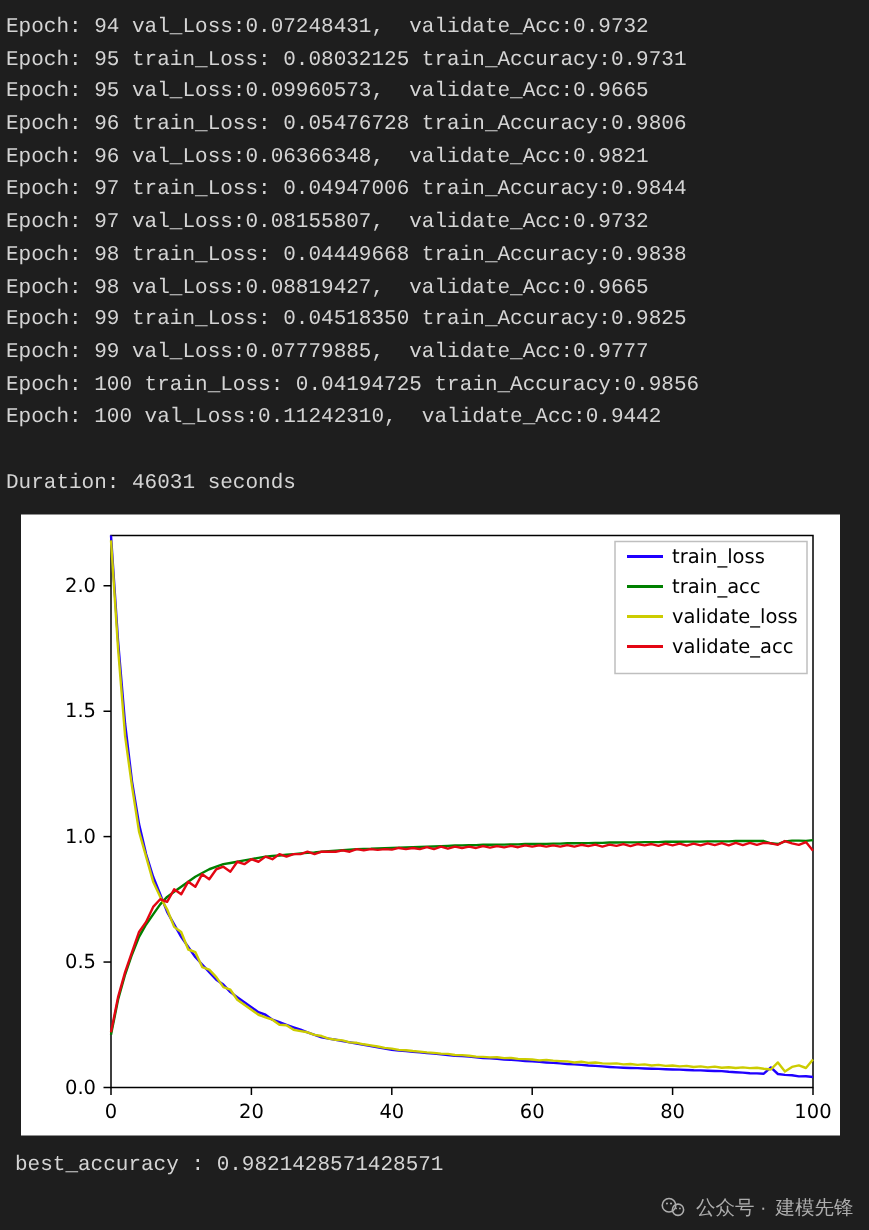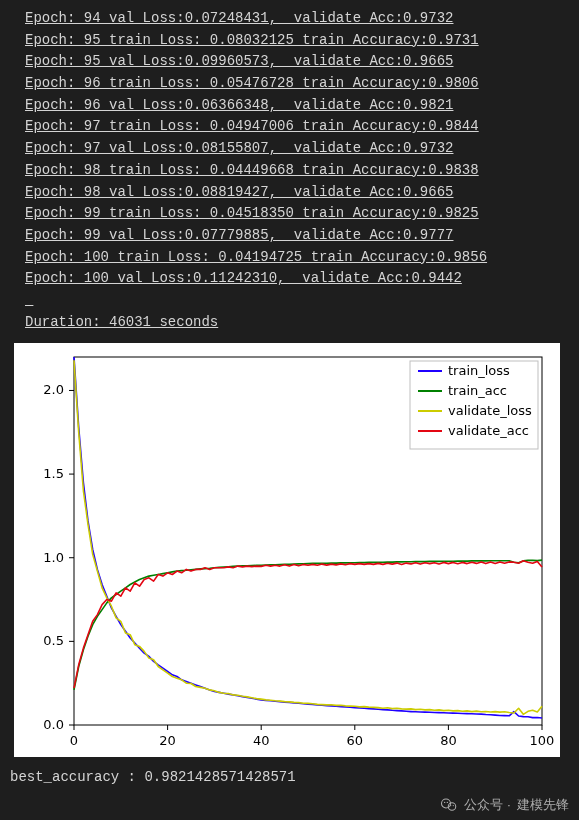--- a/index.html
+++ b/index.html
@@ -7,24 +7,23 @@
     padding: 0;
     background: #1e1e1e;
     font-family: Consolas, "Courier New", monospace;
     font-size: 14px;
     color: #d4d4d4;
     width: 579px;
     height: 820px;
     overflow: hidden;
   }
   .console {
-    padding: 8px 10px 4px 25px;
+    padding: 8px 10px 4px 4px;
     line-height: 1.55;
     white-space: pre;
-    text-decoration: underline;
   }
   .console-line {
     font-family: inherit;
   }
   .plot-wrap {
     background: #ffffff;
     margin: 6px 10px 4px 14px;
     width: 546px;
     height: 414px;
     position: relative;

